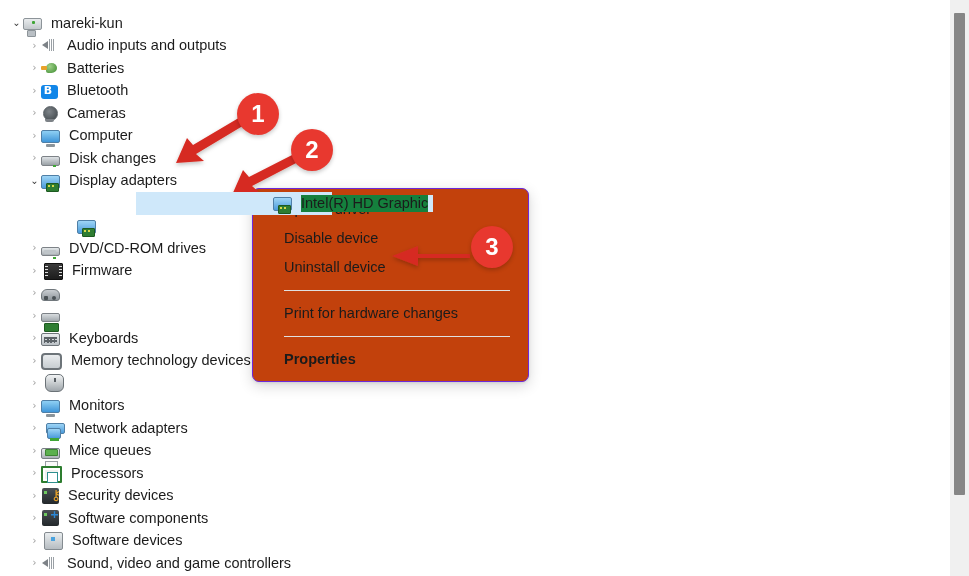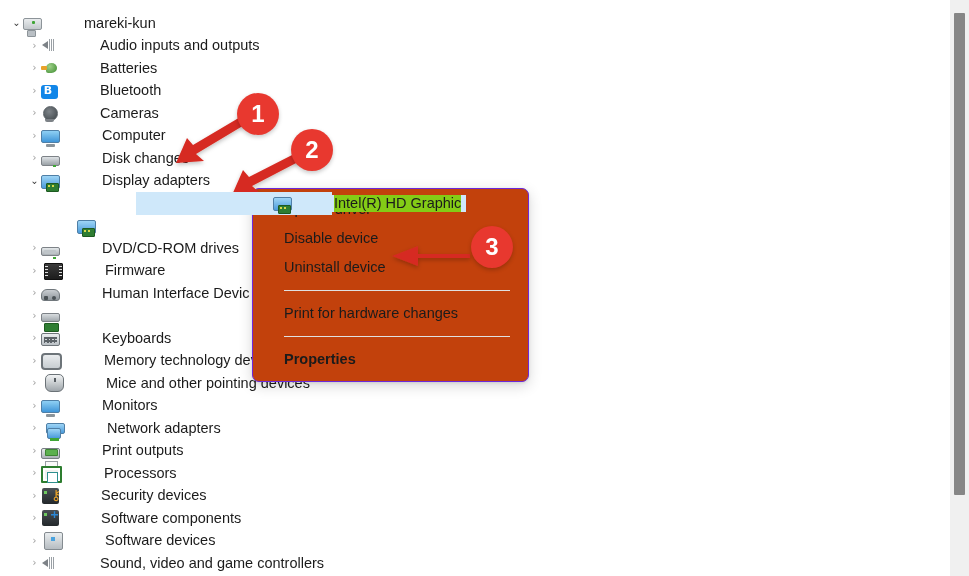--- a/index.html
+++ b/index.html
@@ -49,29 +49,29 @@
   .row .chev.open { color: #3a3a3a; font-size: 10px; }
   .row .chev.blank { color: transparent; }
   .ico {
     width: 17px;
     min-width: 17px;
     height: 17px;
     margin-right: 9px;
     position: relative;
     display: inline-block;
   }
-  .label { padding-bottom: 1px; margin-left: 33px; }
+  .label { padding-bottom: 1px; }
 
   
   .lvl0 { padding-left: 10px; }
   .lvl1 { padding-left: 28px; }
   .lvl2 { padding-left: 64px; }
 
   .row.selected .label {
-    background: #84cc16;
+    background: #15803d;
     box-shadow: -5px 0 0 #cfe8fa, 5px 0 0 #cfe8fa;
   }
   .selrow-hl {
     position: absolute;
     background: #cfe8fa;
     left: 72px;
     top: 0;
     height: 22.5px;
     width: 196px;
     z-index: 0;
@@ -471,55 +471,53 @@
         <span class="label">DVD/CD-ROM drives</span>
       </div>
       <div class="row lvl1" style="position: absolute; left: 0px; right: 0px; top: 259.5px;">
         <span class="chev">›</span>
         <span class="ico ic-fw"></span>
         <span class="label">Firmware</span>
       </div>
       <div class="row lvl1" style="position: absolute; left: 0px; right: 0px; top: 282px;">
         <span class="chev">›</span>
         <span class="ico ic-hid"></span>
-        <span class="label">Human Interface Devic</span>
       </div>
       <div class="row lvl1" style="position: absolute; left: 0px; right: 0px; top: 304.5px;">
         <span class="chev">›</span>
         <span class="ico ic-ide"></span>
       </div>
       <div class="row lvl1" style="position: absolute; left: 0px; right: 0px; top: 327px;">
         <span class="chev">›</span>
         <span class="ico ic-kb"></span>
         <span class="label">Keyboards</span>
       </div>
       <div class="row lvl1" style="position: absolute; left: 0px; right: 0px; top: 349.5px;">
         <span class="chev">›</span>
         <span class="ico ic-mem"></span>
         <span class="label">Memory technology devices</span>
       </div>
       <div class="row lvl1" style="position: absolute; left: 0px; right: 0px; top: 372px;">
         <span class="chev">›</span>
         <span class="ico ic-mouse"></span>
-        <span class="label">Mice and other pointing devices</span>
       </div>
       <div class="row lvl1" style="position: absolute; left: 0px; right: 0px; top: 394.5px;">
         <span class="chev">›</span>
         <span class="ico ic-mon"></span>
         <span class="label">Monitors</span>
       </div>
       <div class="row lvl1" style="position: absolute; left: 0px; right: 0px; top: 417px;">
         <span class="chev">›</span>
         <span class="ico ic-net"></span>
         <span class="label">Network adapters</span>
       </div>
       <div class="row lvl1" style="position: absolute; left: 0px; right: 0px; top: 439.5px;">
         <span class="chev">›</span>
         <span class="ico ic-print"></span>
-        <span class="label">Print outputs</span>
+        <span class="label">Mice queues</span>
       </div>
       <div class="row lvl1" style="position: absolute; left: 0px; right: 0px; top: 462px;">
         <span class="chev">›</span>
         <span class="ico ic-cpu"></span>
         <span class="label">Processors</span>
       </div>
       <div class="row lvl1" style="position: absolute; left: 0px; right: 0px; top: 484.5px;">
         <span class="chev">›</span>
         <span class="ico ic-sec"></span>
         <span class="label">Security devices</span>

